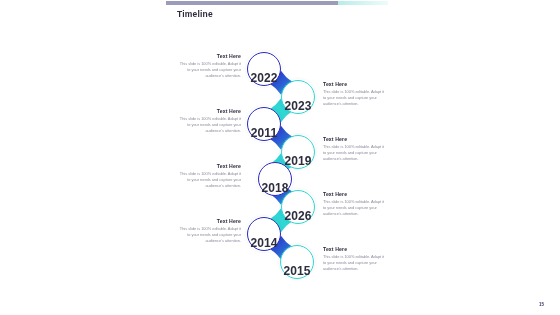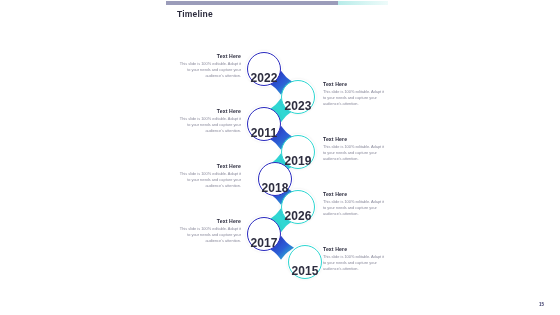--- a/index.html
+++ b/index.html
@@ -175,23 +175,23 @@
         <div class="node cyan" style="left: 281px; top: 100.5px;">
           <span>2019</span>
         </div>
         <div class="node dark" style="left: 258px; top: 128px;">
           <span>2018</span>
         </div>
         <div class="node cyan" style="left: 281px; top: 155.5px;">
           <span>2026</span>
         </div>
         <div class="node dark" style="left: 247px; top: 183px;">
-          <span>2017</span>
-        </div>
-        <div class="node cyan" style="left: 288px; top: 210.5px;">
+          <span>2014</span>
+        </div>
+        <div class="node cyan" style="left: 280px; top: 210.5px;">
           <span>2015</span>
         </div>
       </div>
     <div id="text-layer">
         <div class="tblock left" style="left: 179px; top: 19px;">
           <div class="th">Text Here</div>
           <div class="tb">This slide is 100% editable. Adapt it to your needs and capture your audience's attention.</div>
         </div>
         <div class="tblock right" style="left: 323px; top: 46.5px;">
           <div class="th">Text Here</div>

